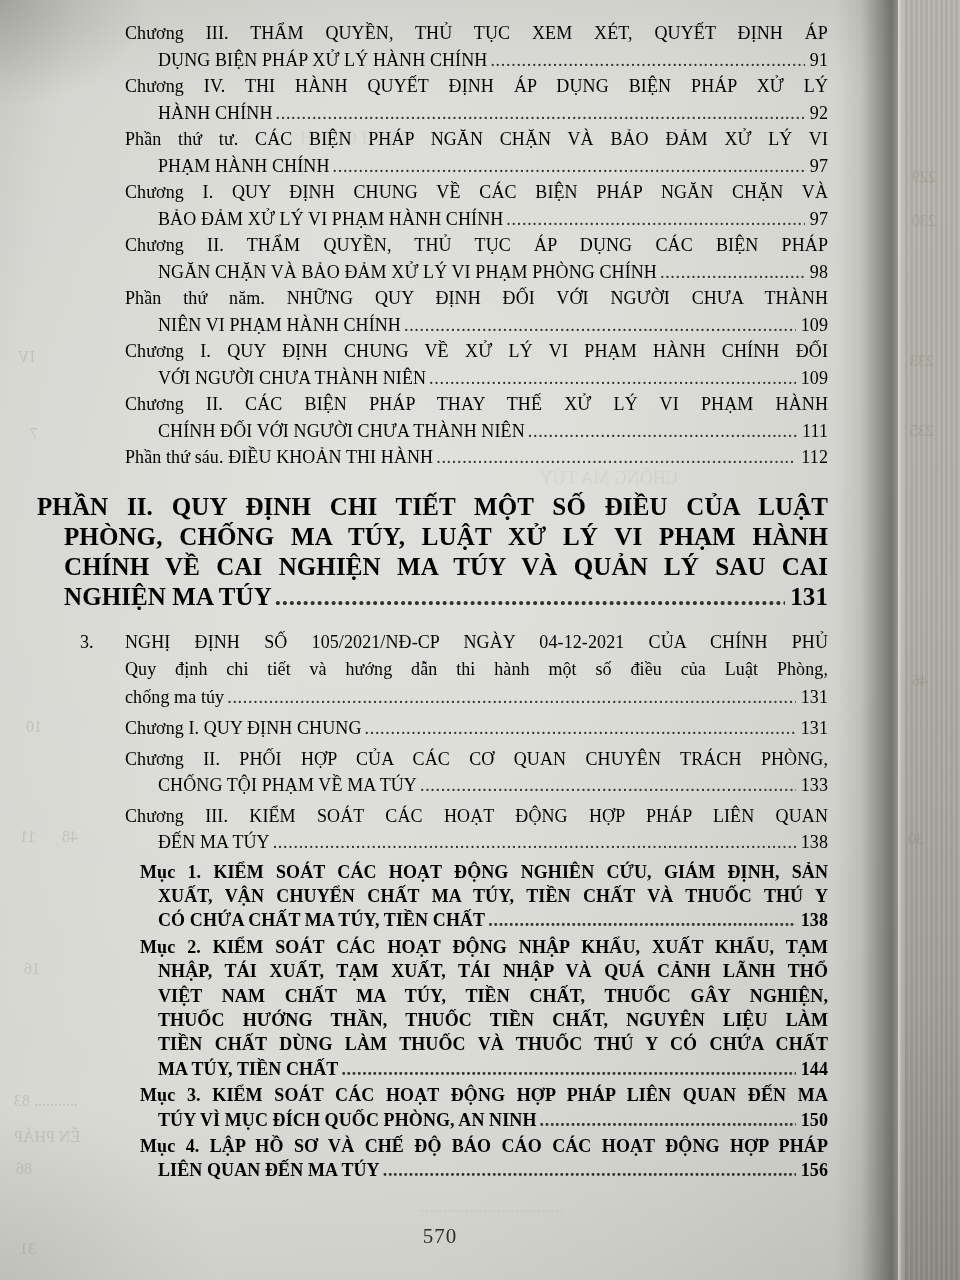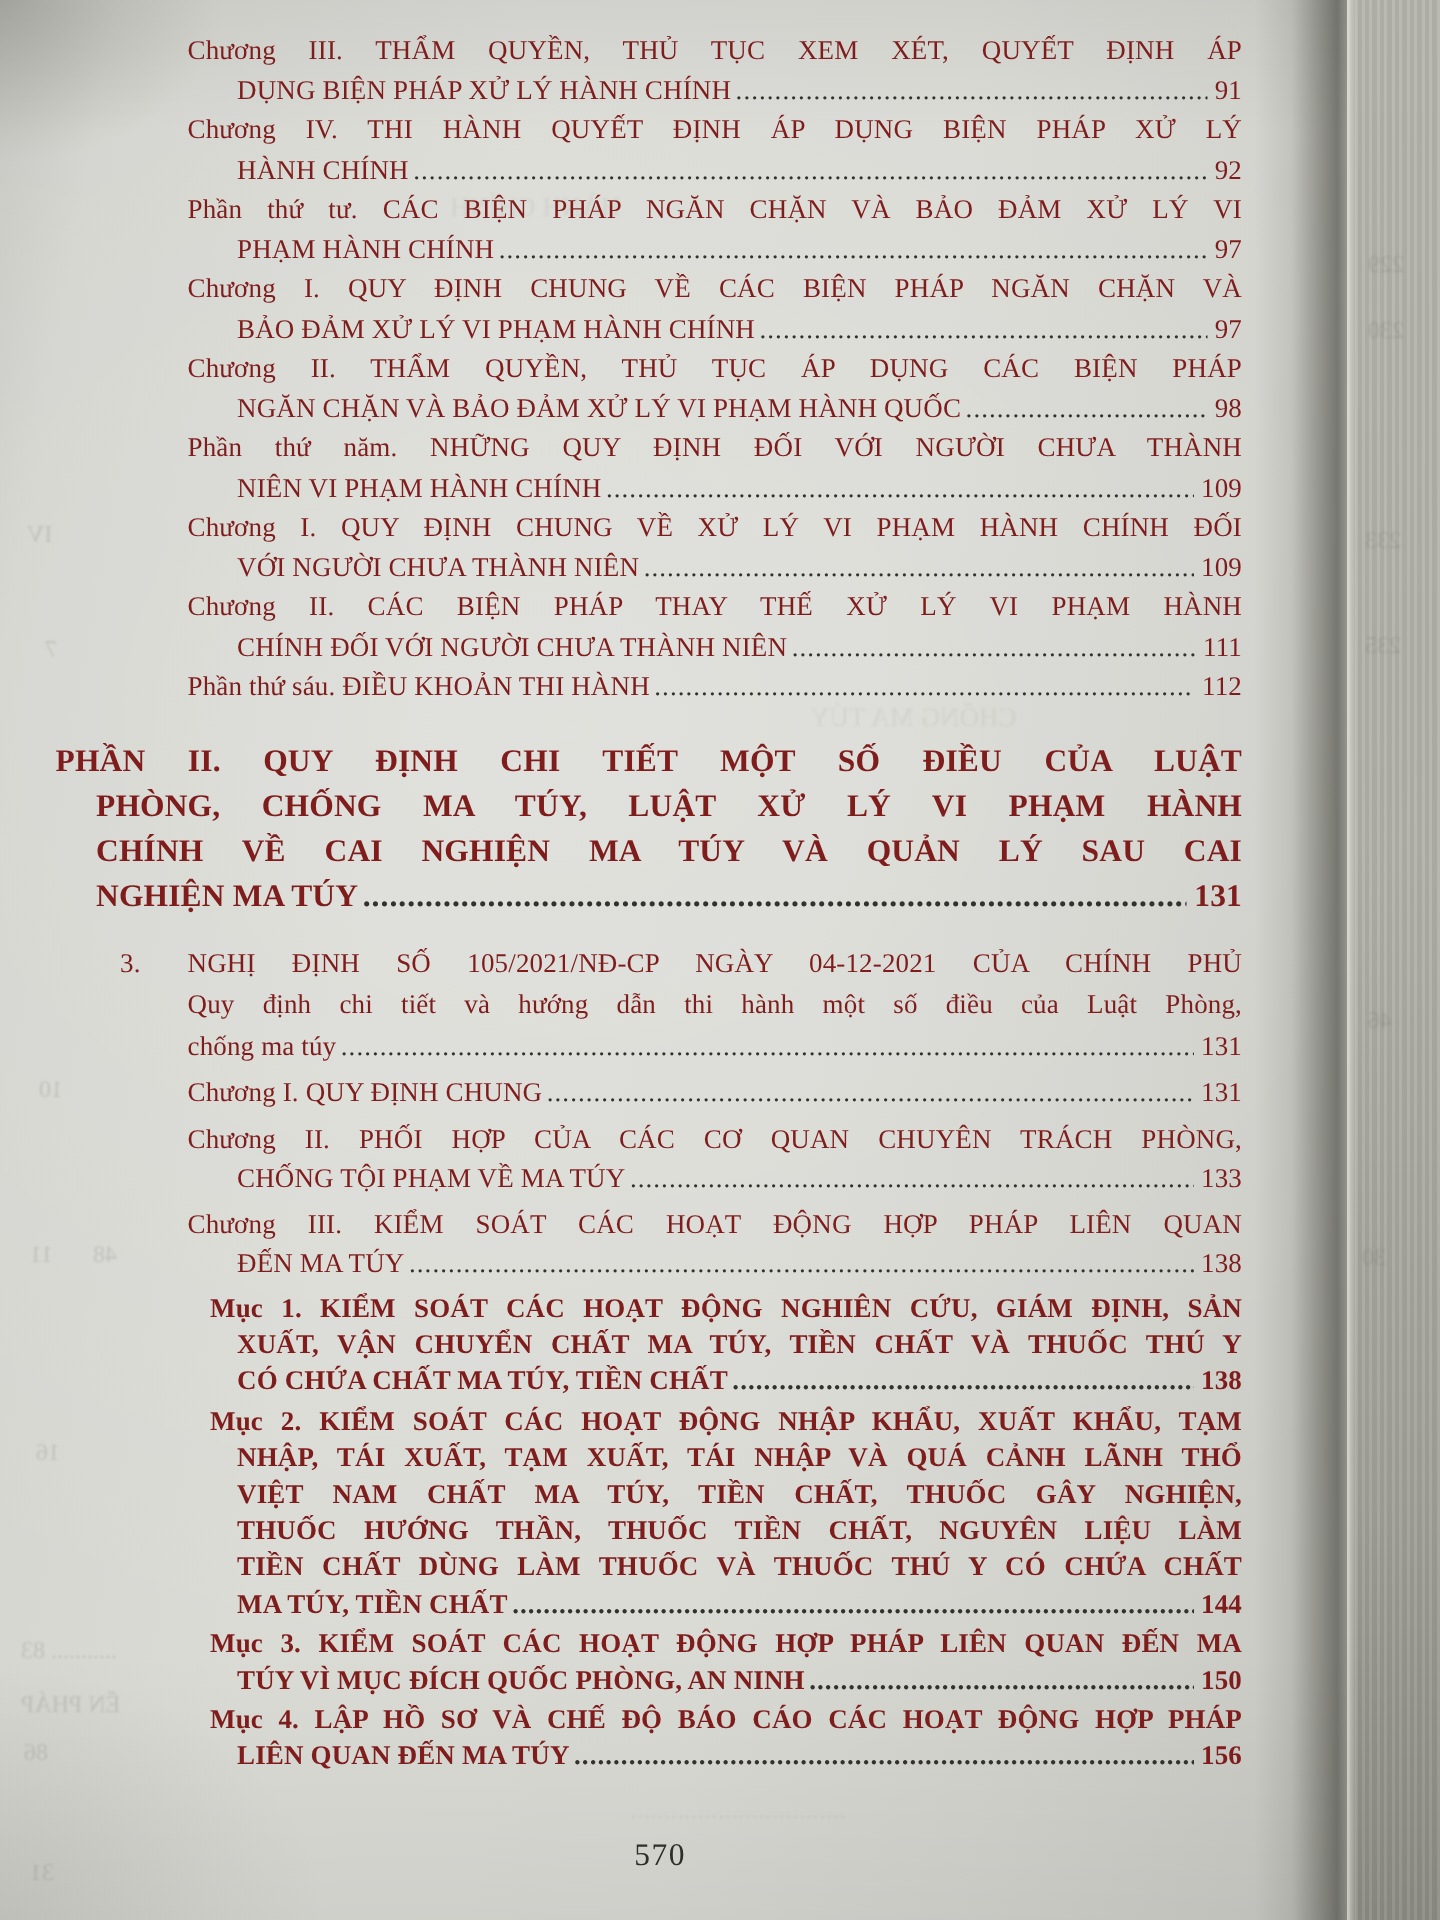--- a/index.html
+++ b/index.html
@@ -42,41 +42,41 @@
       linear-gradient(to bottom, #b6b6ae 0%, #b2b2aa 45%, #a2a29a 78%, #8d8d85 100%);
   }
   .page-stack::before {
     content:""; position:absolute; left:0; top:0; width:7px; height:100%;
     background:linear-gradient(to right, rgba(235,235,227,0.65), rgba(235,235,227,0));
   }
 
   
   .content {
     position:absolute; left:125px; top:20px; width:703px;
-    color:#7f1d1d; font-size:18px; letter-spacing:0.1px;
+    color:#000000; font-size:18px; letter-spacing:0.1px;
   }
   .entry { margin:0 0 0 0; }
   .entry.s2 { margin-bottom:4px; }
   .entry.muc.s2 { margin-bottom:2px;font-weight:bold; }
 
   .line { position:relative; line-height:26.5px; text-align:justify; text-align-last:justify; }
   .line.cont { margin-left:33px; }
 
   .lastline { display:flex; align-items:flex-end; line-height:26.5px; }
   .lastline.cont { margin-left:33px; }
   .t { flex:0 1 auto; padding-right:2px; white-space:nowrap; }
   .leader { flex:1 1 auto; overflow:hidden; white-space:nowrap; margin:0 2px 0 1px; }
   .leader::after {
     content:"..............................................................................................................................................................................................................................................................................................";
     letter-spacing:0.7px; color:#33312c;
   }
   .num { flex:0 0 auto; padding-left:3px; }
 
   
-  .entry.heading { margin:21px 0 17px -88px; font-weight:bold; font-size:21px; }
+  .entry.heading { margin:21px 0 17px -88px; font-weight:bold; font-size:25px; }
   .heading .line { line-height:30px; }
   .heading .line.cont { margin-left:27px; }
   .heading .lastline { line-height:30px; margin-left:27px; }
 
   
   .entry.numbered .line { line-height:27.5px; }
   .entry.numbered { margin-bottom:4px; }
   .numbered .line.cont { margin-left:0; }
   .numbered .lastline { line-height:27.5px; }
   .numbered .lastline.cont { margin-left:0; }
@@ -162,21 +162,21 @@
         <div class="line first">Chương I. QUY ĐỊNH CHUNG VỀ CÁC BIỆN PHÁP NGĂN CHẶN VÀ</div>
         <div class="lastline cont">
           <span class="t">BẢO ĐẢM XỬ LÝ VI PHẠM HÀNH CHÍNH</span>
           <span class="leader"></span>
           <span class="num">97</span>
         </div>
       </div>
       <div class="entry std">
         <div class="line first">Chương II. THẨM QUYỀN, THỦ TỤC ÁP DỤNG CÁC BIỆN PHÁP</div>
         <div class="lastline cont">
-          <span class="t">NGĂN CHẶN VÀ BẢO ĐẢM XỬ LÝ VI PHẠM HÀNH QUỐC</span>
+          <span class="t">NGĂN CHẶN VÀ BẢO ĐẢM XỬ LÝ VI PHẠM PHÒNG CHÍNH</span>
           <span class="leader"></span>
           <span class="num">98</span>
         </div>
       </div>
       <div class="entry std">
         <div class="line first">Phần thứ năm. NHỮNG QUY ĐỊNH ĐỐI VỚI NGƯỜI CHƯA THÀNH</div>
         <div class="lastline cont">
           <span class="t">NIÊN VI PHẠM HÀNH CHÍNH</span>
           <span class="leader"></span>
           <span class="num">109</span>

